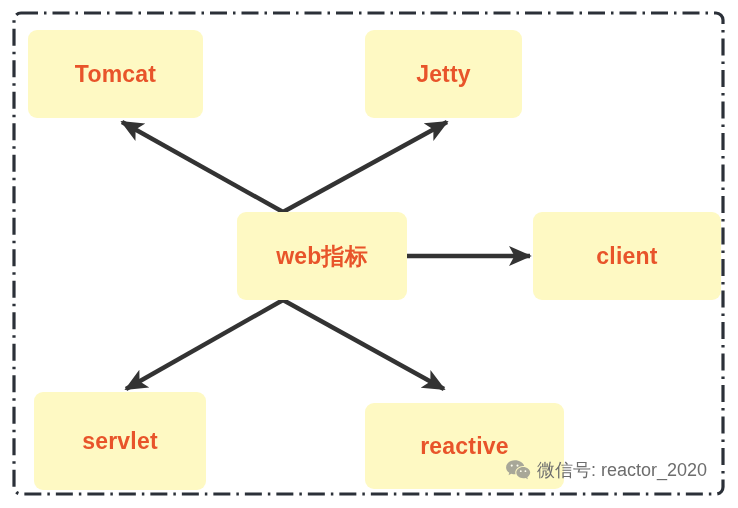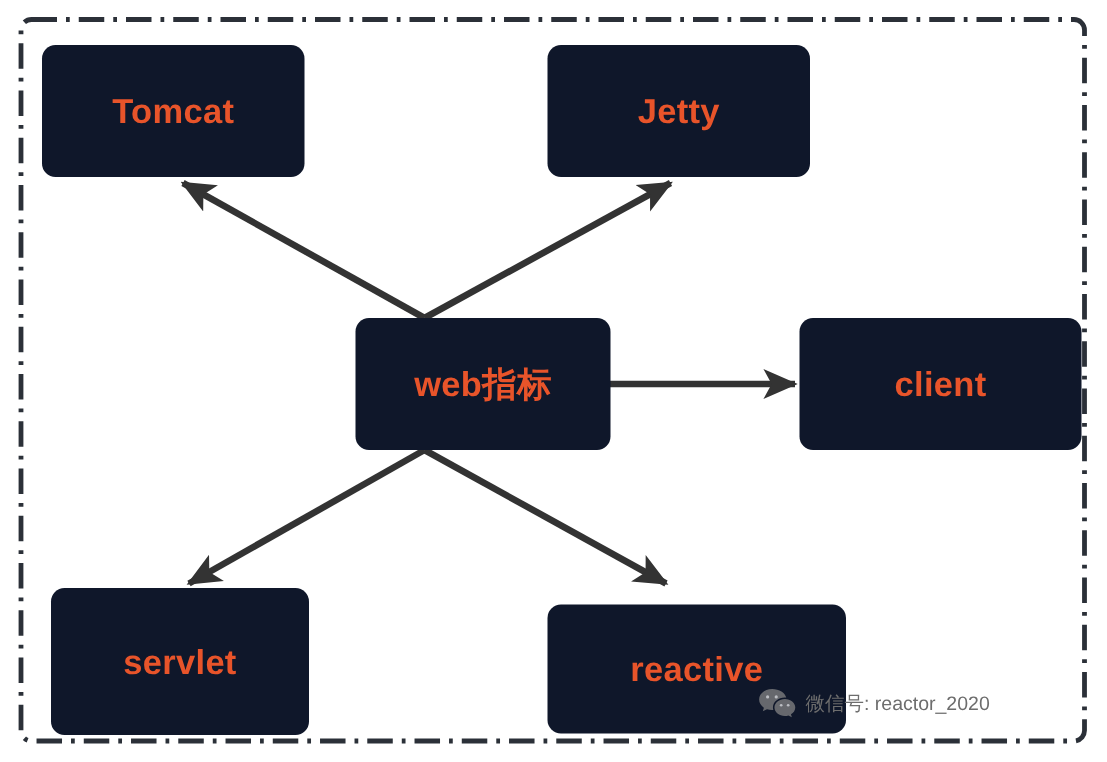--- a/index.html
+++ b/index.html
@@ -25,38 +25,38 @@
   #arrow-layer {
     position: absolute;
     left: 0;
     top: 0;
     width: 738px;
     height: 508px;
   }
   .node {
     position: absolute;
     box-sizing: border-box;
-    background: #0f172a;
+    background: #fef9c3;
     border-radius: 9px;
     display: flex;
     align-items: center;
     justify-content: center;
     color: #e8542a;
     font-weight: bold;
     font-size: 23px;
     letter-spacing: 0.2px;
     z-index: 3;
   }
   .node-label {
     display: block;
     line-height: 1;
     white-space: nowrap;
   }
   #node-tomcat   { left: 28px;  top: 30px;  width: 175px; height: 88px; }
-  #node-jetty    { left: 365px; top: 30px;  width: 175px; height: 88px; }
+  #node-jetty    { left: 365px; top: 30px;  width: 157px; height: 88px; }
   #node-web      { left: 196px; top: 212px; width: 170px; height: 88px; margin-left: 41px; }
   #node-client   { left: 533px; top: 212px; width: 188px; height: 88px; }
   #node-servlet  { left: 34px;  top: 392px; width: 172px; height: 98px; }
   #node-reactive { left: 365px; top: 403px; width: 199px; height: 86px; }
 
   
   #watermark {
     position: absolute;
     left: 505px;
     top: 458px;
@@ -65,21 +65,21 @@
     gap: 6px;
     z-index: 4;
   }
   #watermark-icon {
     width: 26px;
     height: 22px;
     flex: none;
     opacity: 0.72;
   }
   #watermark-text {
-    font-size: 13px;
+    font-size: 18px;
     color: #6d6d6d;
     white-space: nowrap;
     font-family: "Liberation Sans", "DejaVu Sans", sans-serif;
   }
 </style>
 </head>
 <body>
 
 <div id="canvas">
 

